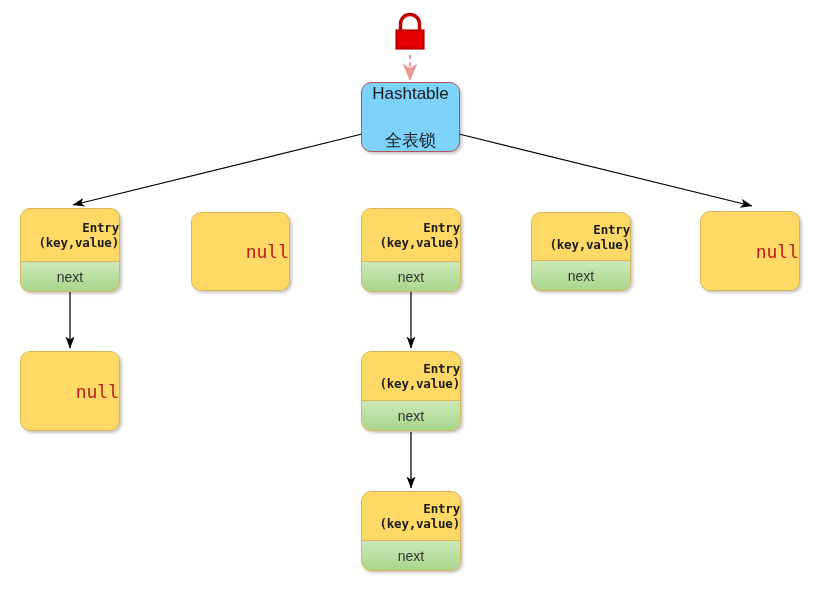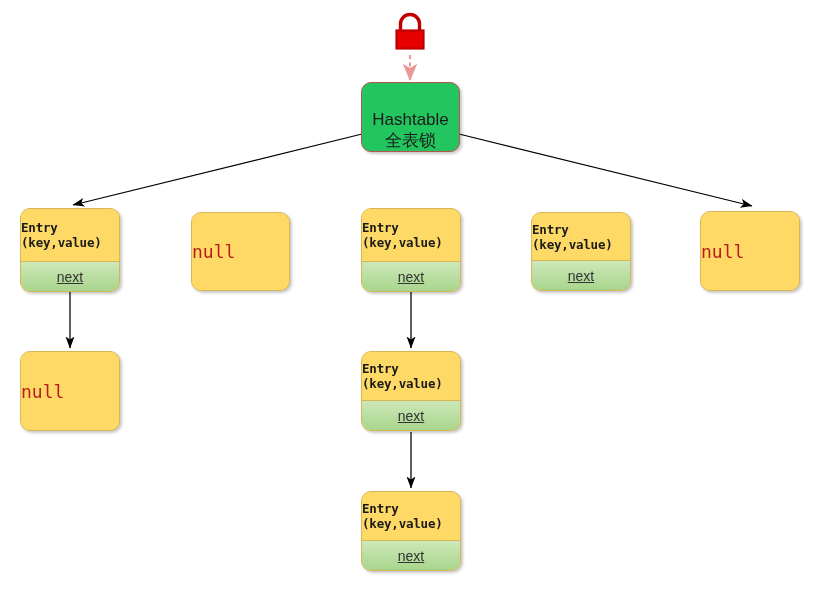--- a/index.html
+++ b/index.html
@@ -34,44 +34,44 @@
     box-sizing: border-box;
     border-radius: 10px;
     overflow: hidden;
     display: flex;
     flex-direction: column;
     box-shadow: 2px 2px 3px rgba(0,0,0,0.22);
   }
 
   
   .node-hashtable {
-    background: #22c55e;
+    background: #7dd3fc;
     border: 1.4px solid #b85450;
     align-items: center;
-    justify-content: flex-end;
+    justify-content: space-between;
   }
   .node-hashtable .ht-label {
     font-family: "Liberation Sans", sans-serif;
     font-size: 17px;
     line-height: 21px;
     color: #1a1a1a;
     text-align: center;
     letter-spacing: 0px;
   }
 
   
   .node-yellow {
     background: #ffd966;
     border: 1.1px solid #d6b656;
   }
   .node-yellow .top-cell {
     flex: 1 1 auto;
     display: flex;
     flex-direction: column;
-    align-items: flex-start;
+    align-items: flex-end;
     justify-content: center;
     background: #ffd966;
   }
   .node-yellow .entry-line {
     font-family: "DejaVu Sans Mono", "Liberation Mono", monospace;
     font-weight: bold;
     font-size: 12.5px;
     line-height: 15px;
     color: #1a1a1a;
     text-align: center;
@@ -88,21 +88,20 @@
     flex: 0 0 auto;
     height: 29px;
     background: linear-gradient(to bottom, #cde8b8 0%, #a8d58c 100%);
     border-top: 1.3px solid #d6b656;
     display: flex;
     align-items: center;
     justify-content: center;
     font-family: "Liberation Sans", sans-serif;
     font-size: 14px;
     color: #333333;
-    text-decoration: underline;
   }
 
   
   .lock-icon {
     position: absolute;
     left: 391px;
     top: 12px;
     width: 38px;
     height: 42px;
   }

